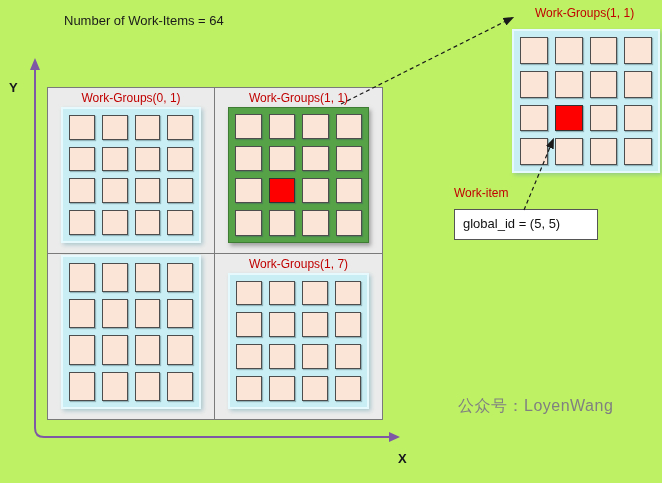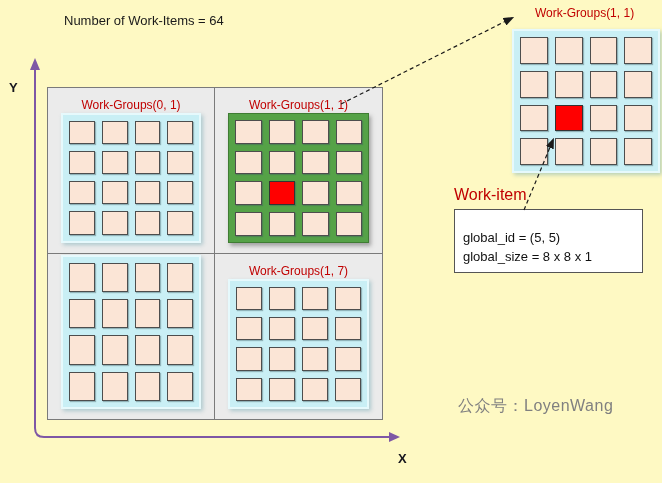--- a/index.html
+++ b/index.html
@@ -1,19 +1,19 @@
 <!DOCTYPE html>
 <html><head>
 <meta charset="utf-8">
 <style>
   * { margin:0; padding:0; box-sizing:border-box; }
   html,body { background:#ffffff; }
   body { font-family:"Liberation Sans", sans-serif; }
   .stage {
-    position:relative; width:662px; height:483px; background:#fef9c3; overflow:hidden;
+    position:relative; width:662px; height:483px; background:#bef264; overflow:hidden;
   }
   .overlay {
     position:absolute; left:0; top:0; width:662px; height:483px;
     pointer-events:none; z-index:6;
   }
   .title {
     position:absolute; left:64px; top:13px; font-size:13px; color:#1a1a1a; z-index:2;
   }
   .axis-label { position:absolute; font-size:13px; font-weight:600; color:#16161d; z-index:2; }
   .axis-label.y { left:9px; top:80px; }
@@ -22,21 +22,21 @@
   .main-box {
     position:absolute; left:47px; top:87px; width:336px; height:333px;
     background:#ebebeb; border:1.5px solid #7a7a7a; z-index:1;
     display:grid; grid-template-columns:1fr 1fr; grid-template-rows:1fr 1fr;
   }
   .quadrant { display:flex; flex-direction:column; }
   .quadrant.q01 { border-right:1px solid #7a7a7a; border-bottom:1px solid #7a7a7a; }
   .quadrant.q11 { border-bottom:1px solid #7a7a7a; }
   .quadrant.q00 { border-right:1px solid #7a7a7a; }
   .q-label {
-    text-align:center; font-size:12px; color:#c00000; padding-top:10px; height:24px; flex:0 0 auto;
+    text-align:center; font-size:12px; color:#c00000; padding-top:3px; height:18px; flex:0 0 auto;
   }
   .grid-wrap {
     flex:1; margin:1px 13px 10px 13px;
     display:grid; grid-template-columns:repeat(4,1fr); grid-template-rows:repeat(4,1fr);
     gap:7px; padding:6px;
   }
   .grid-wrap.cyan {
     background:#c9eff5; border:2px solid #e6f9fc;
     box-shadow:2px 2px 4px rgba(100,160,170,0.45);
   }
@@ -54,26 +54,26 @@
     position:absolute; left:512px; top:29px; width:148px; height:144px;
     background:#c9eff5; border:2px solid #e6f9fc;
     box-shadow:2px 2px 4px rgba(100,160,170,0.45);
     display:grid; grid-template-columns:repeat(4,1fr); grid-template-rows:repeat(4,1fr);
     gap:7px; padding:6px; z-index:2;
   }
   .zoom-label {
     position:absolute; left:535px; top:6px; font-size:12px; color:#c00000; z-index:2;
   }
   .workitem-label {
-    position:absolute; left:454px; top:186px; font-size:16px; color:#c00000; z-index:2;
+    position:absolute; left:454px; top:186px; font-size:12px; color:#c00000; z-index:2;
   }
   .info-box {
-    position:absolute; left:454px; top:209px; width:189px;
+    position:absolute; left:454px; top:209px; width:144px;
     background:#ffffff; border:1.5px solid #555555;
-    padding:18px 4px 6px 8px; z-index:2;
+    padding:4px 4px 6px 8px; z-index:2;
   }
   .info-box .line { font-size:13px; line-height:19px; color:#111111; white-space:nowrap; }
 
   .watermark {
     position:absolute; left:458px; top:396px; font-size:16px; color:#808080;
     letter-spacing:0.5px; z-index:2;
   }
   .nd-range {
     position:absolute; left:47px; top:455px; width:336px; text-align:center;
     font-size:13px; color:#1a1a1a; z-index:2;
@@ -206,18 +206,17 @@
       <div class="cell"></div>
       <div class="cell"></div>
       <div class="cell"></div>
       <div class="cell"></div>
       <div class="cell"></div>
     </div>
 
   <div class="workitem-label">Work-item</div>
   <div class="info-box">
     <div class="line">global_id = (5, 5)</div>
-    <div class="line">global_size = 8 x 8 x 1</div>
   </div>
 
   <div class="watermark">公众号：LoyenWang</div>
 
 </div>
 
 </body></html>

